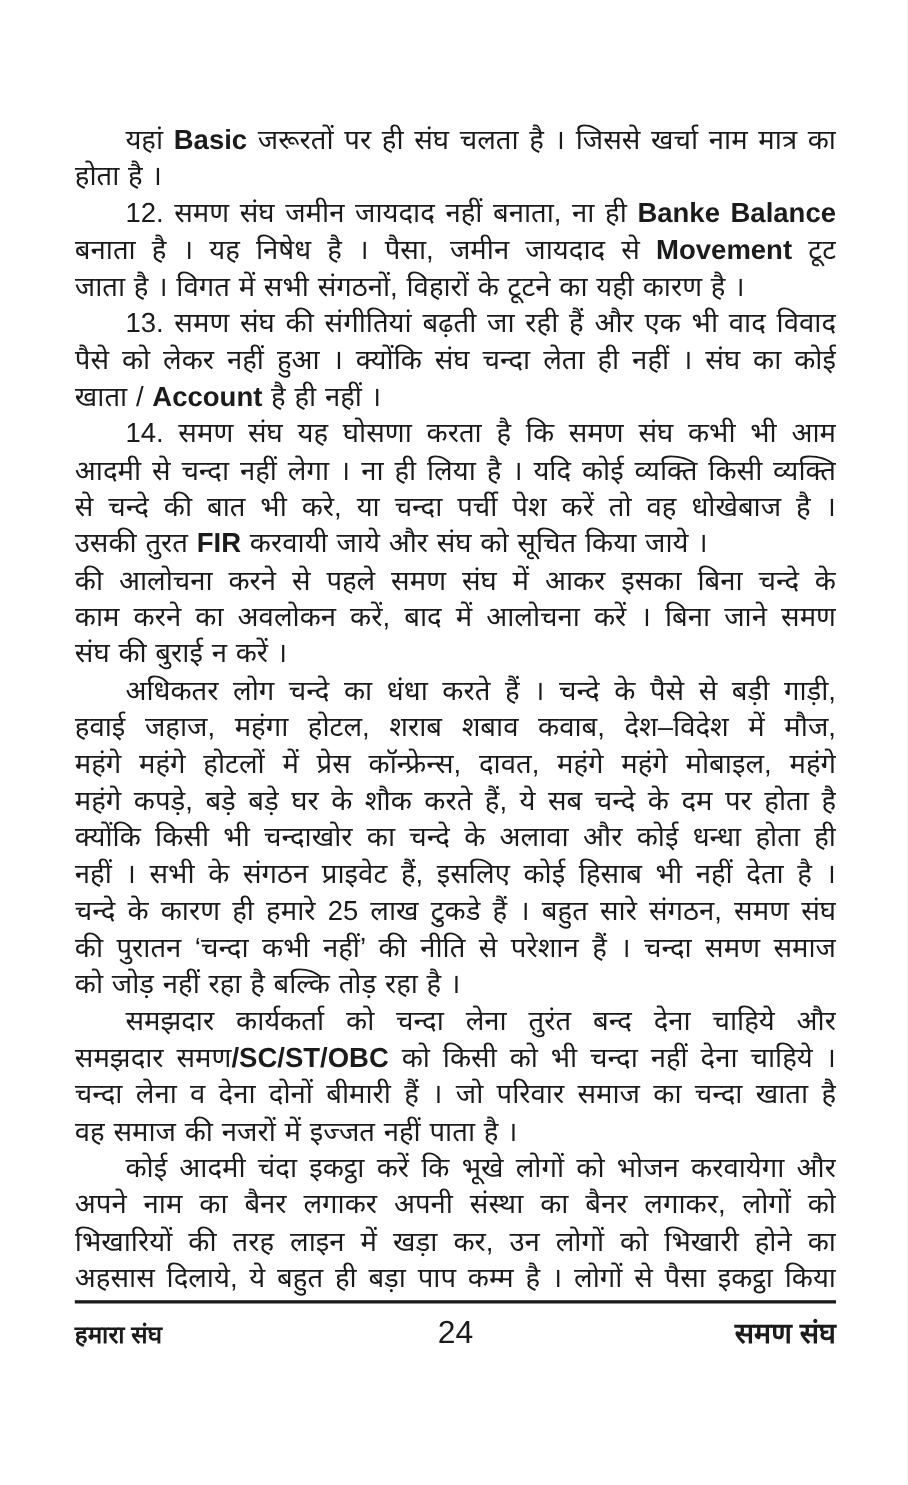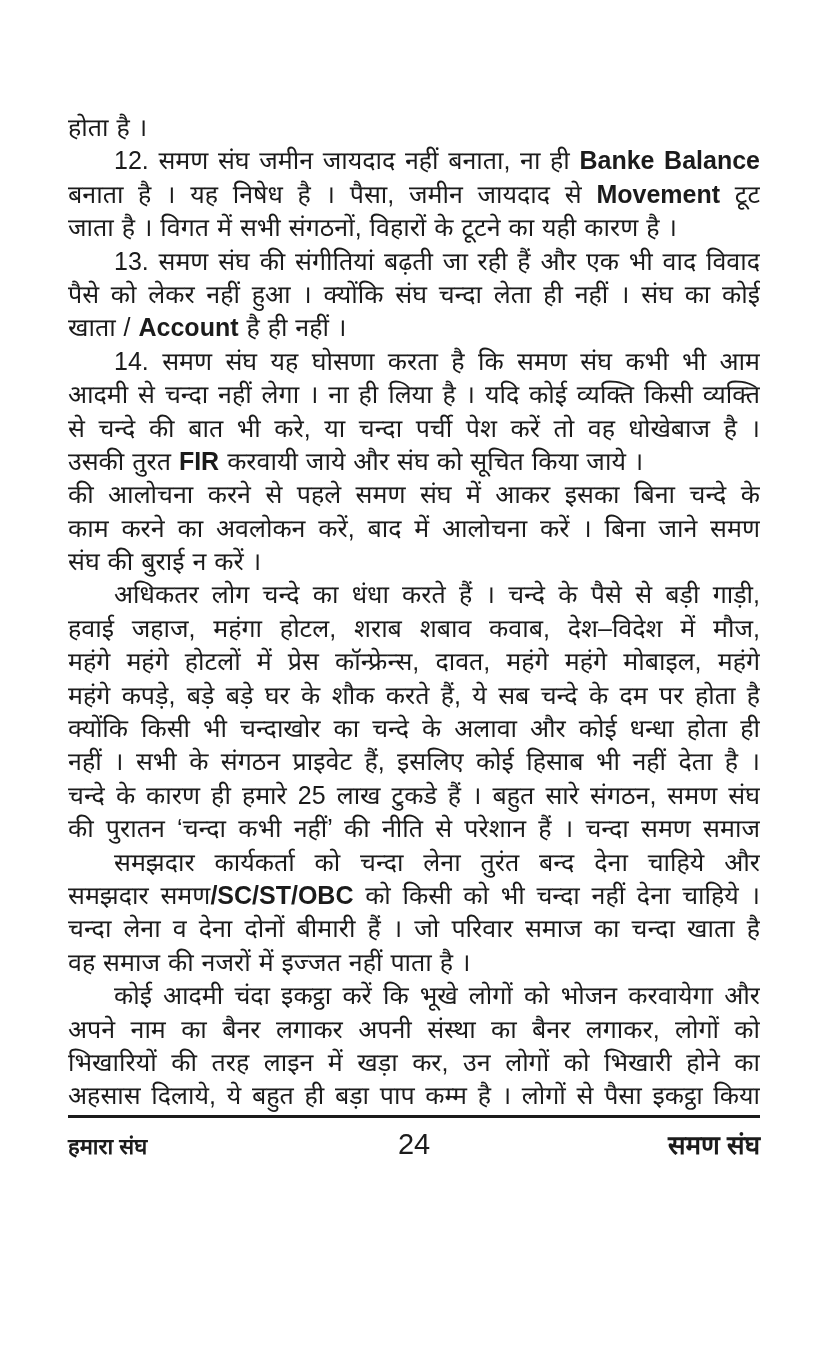--- a/index.html
+++ b/index.html
@@ -50,20 +50,21 @@
   .footer-left  { text-align: left;  font-weight: 700; font-size: 22px; }
   .footer-page  { text-align: center; font-size: 29px; font-weight: 400; }
   .footer-right { text-align: right; font-weight: 700; font-size: 26px; }
 </style>
 </head>
 <body>
 
 <div class="page">
   <div class="content">
     <div>
+        <div class="line j indent"><span>यहां </span><span class="latin">Basic</span><span> जरूरतों पर ही संघ चलता है । जिससे खर्चा नाम मात्र का</span></div>
         <div class="line"><span>होता है ।</span></div>
         <div class="line j indent"><span>12. समण संघ जमीन जायदाद नहीं बनाता, ना ही </span><span class="latin">Banke Balance</span></div>
         <div class="line j"><span>बनाता है । यह निषेध है । पैसा, जमीन जायदाद से </span><span class="latin">Movement</span><span> टूट</span></div>
         <div class="line"><span>जाता है । विगत में सभी संगठनों, विहारों के टूटने का यही कारण है ।</span></div>
         <div class="line j indent"><span>13. समण संघ की संगीतियां बढ़ती जा रही हैं और एक भी वाद विवाद</span></div>
         <div class="line j"><span>पैसे को लेकर नहीं हुआ । क्योंकि संघ चन्दा लेता ही नहीं । संघ का कोई</span></div>
         <div class="line"><span>खाता / </span><span class="latin">Account</span><span> है ही नहीं ।</span></div>
         <div class="line j indent"><span>14. समण संघ यह घोसणा करता है कि समण संघ कभी भी आम</span></div>
         <div class="line j"><span>आदमी से चन्दा नहीं लेगा । ना ही लिया है । यदि कोई व्यक्ति किसी व्यक्ति</span></div>
         <div class="line j"><span>से चन्दे की बात भी करे, या चन्दा पर्ची पेश करें तो वह धोखेबाज है ।</span></div>
@@ -72,20 +73,21 @@
         <div class="line j"><span>काम करने का अवलोकन करें, बाद में आलोचना करें । बिना जाने समण</span></div>
         <div class="line"><span>संघ की बुराई न करें ।</span></div>
         <div class="line j indent"><span>अधिकतर लोग चन्दे का धंधा करते हैं । चन्दे के पैसे से बड़ी गाड़ी,</span></div>
         <div class="line j"><span>हवाई जहाज, महंगा होटल, शराब शबाव कवाब, देश–विदेश में मौज,</span></div>
         <div class="line j"><span>महंगे महंगे होटलों में प्रेस कॉन्फ्रेन्स, दावत, महंगे महंगे मोबाइल, महंगे</span></div>
         <div class="line j"><span>महंगे कपड़े, बड़े बड़े घर के शौक करते हैं, ये सब चन्दे के दम पर होता है</span></div>
         <div class="line j"><span>क्योंकि किसी भी चन्दाखोर का चन्दे के अलावा और कोई धन्धा होता ही</span></div>
         <div class="line j"><span>नहीं । सभी के संगठन प्राइवेट हैं, इसलिए कोई हिसाब भी नहीं देता है ।</span></div>
         <div class="line j"><span>चन्दे के कारण ही हमारे 25 लाख टुकडे हैं । बहुत सारे संगठन, समण संघ</span></div>
         <div class="line j"><span>की पुरातन ‘चन्दा कभी नहीं’ की नीति से परेशान हैं । चन्दा समण समाज</span></div>
+        <div class="line"><span>को जोड़ नहीं रहा है बल्कि तोड़ रहा है ।</span></div>
         <div class="line j indent"><span>समझदार कार्यकर्ता को चन्दा लेना तुरंत बन्द देना चाहिये और</span></div>
         <div class="line j"><span>समझदार समण</span><span class="latin">/SC/ST/OBC</span><span> को किसी को भी चन्दा नहीं देना चाहिये ।</span></div>
         <div class="line j"><span>चन्दा लेना व देना दोनों बीमारी हैं । जो परिवार समाज का चन्दा खाता है</span></div>
         <div class="line"><span>वह समाज की नजरों में इज्जत नहीं पाता है ।</span></div>
         <div class="line j indent"><span>कोई आदमी चंदा इकट्ठा करें कि भूखे लोगों को भोजन करवायेगा और</span></div>
         <div class="line j"><span>अपने नाम का बैनर लगाकर अपनी संस्था का बैनर लगाकर, लोगों को</span></div>
         <div class="line j"><span>भिखारियों की तरह लाइन में खड़ा कर, उन लोगों को भिखारी होने का</span></div>
         <div class="line j"><span>अहसास दिलाये, ये बहुत ही बड़ा पाप कम्म है । लोगों से पैसा इकट्ठा किया</span></div>
       </div>
     <hr class="footer-rule">

